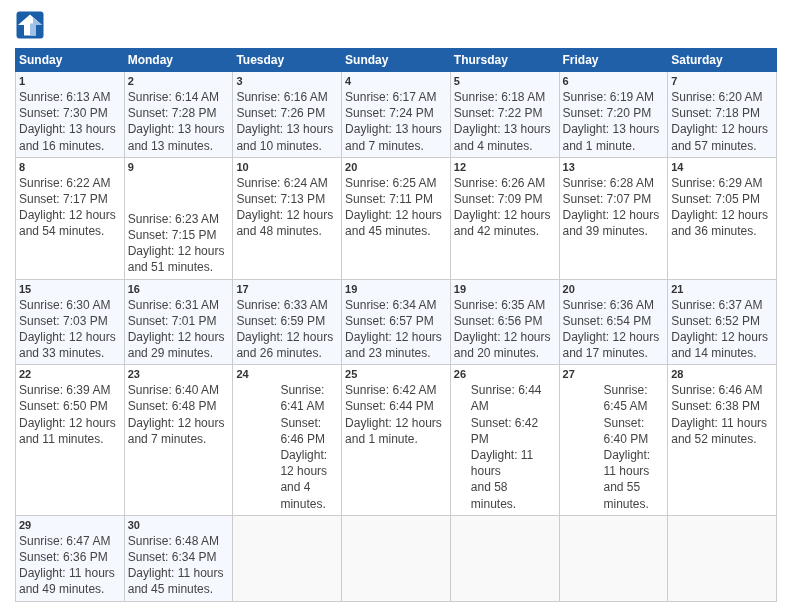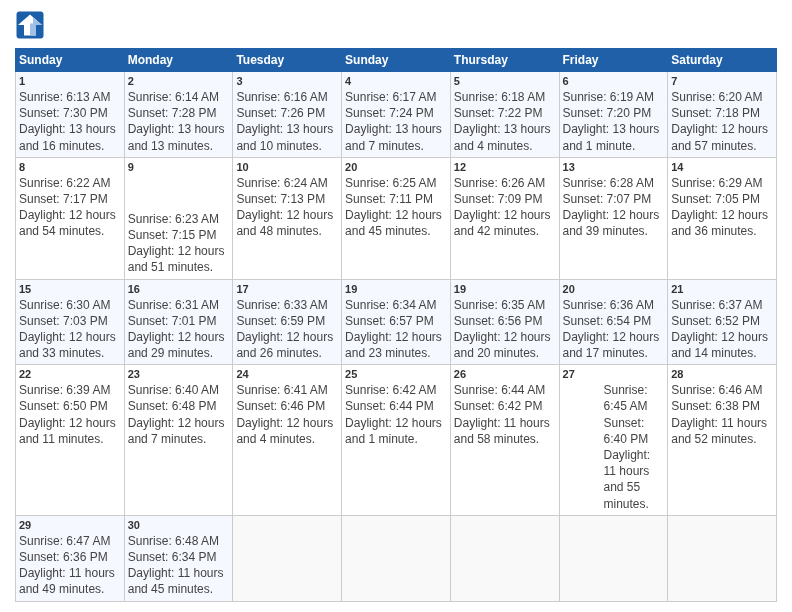--- a/index.html
+++ b/index.html
@@ -298,35 +298,35 @@
           </td>
           <td>
             <span class="day-num">23</span>
             <div class="day-info" style="white-space: pre-line;">Sunrise: 6:40 AM
 Sunset: 6:48 PM
 Daylight: 12 hours
 and 7 minutes.</div>
           </td>
           <td>
             <span class="day-num">24</span>
-            <div class="day-info" style="white-space: pre-line;">Sunrise: 6:41 AM
+            <div class="day-info" style="white-space: pre-line; margin-left: 44px;">Sunrise: 6:41 AM
 Sunset: 6:46 PM
 Daylight: 12 hours
 and 4 minutes.</div>
           </td>
           <td>
             <span class="day-num">25</span>
             <div class="day-info" style="white-space: pre-line;">Sunrise: 6:42 AM
 Sunset: 6:44 PM
 Daylight: 12 hours
 and 1 minute.</div>
           </td>
           <td>
             <span class="day-num">26</span>
-            <div class="day-info" style="white-space: pre-line;">Sunrise: 6:44 AM
+            <div class="day-info" style="white-space: pre-line; margin-left: 17px;">Sunrise: 6:44 AM
 Sunset: 6:42 PM
 Daylight: 11 hours
 and 58 minutes.</div>
           </td>
           <td>
             <span class="day-num">27</span>
             <div class="day-info" style="white-space: pre-line; margin-left: 41px;">Sunrise: 6:45 AM
 Sunset: 6:40 PM
 Daylight: 11 hours
 and 55 minutes.</div>

